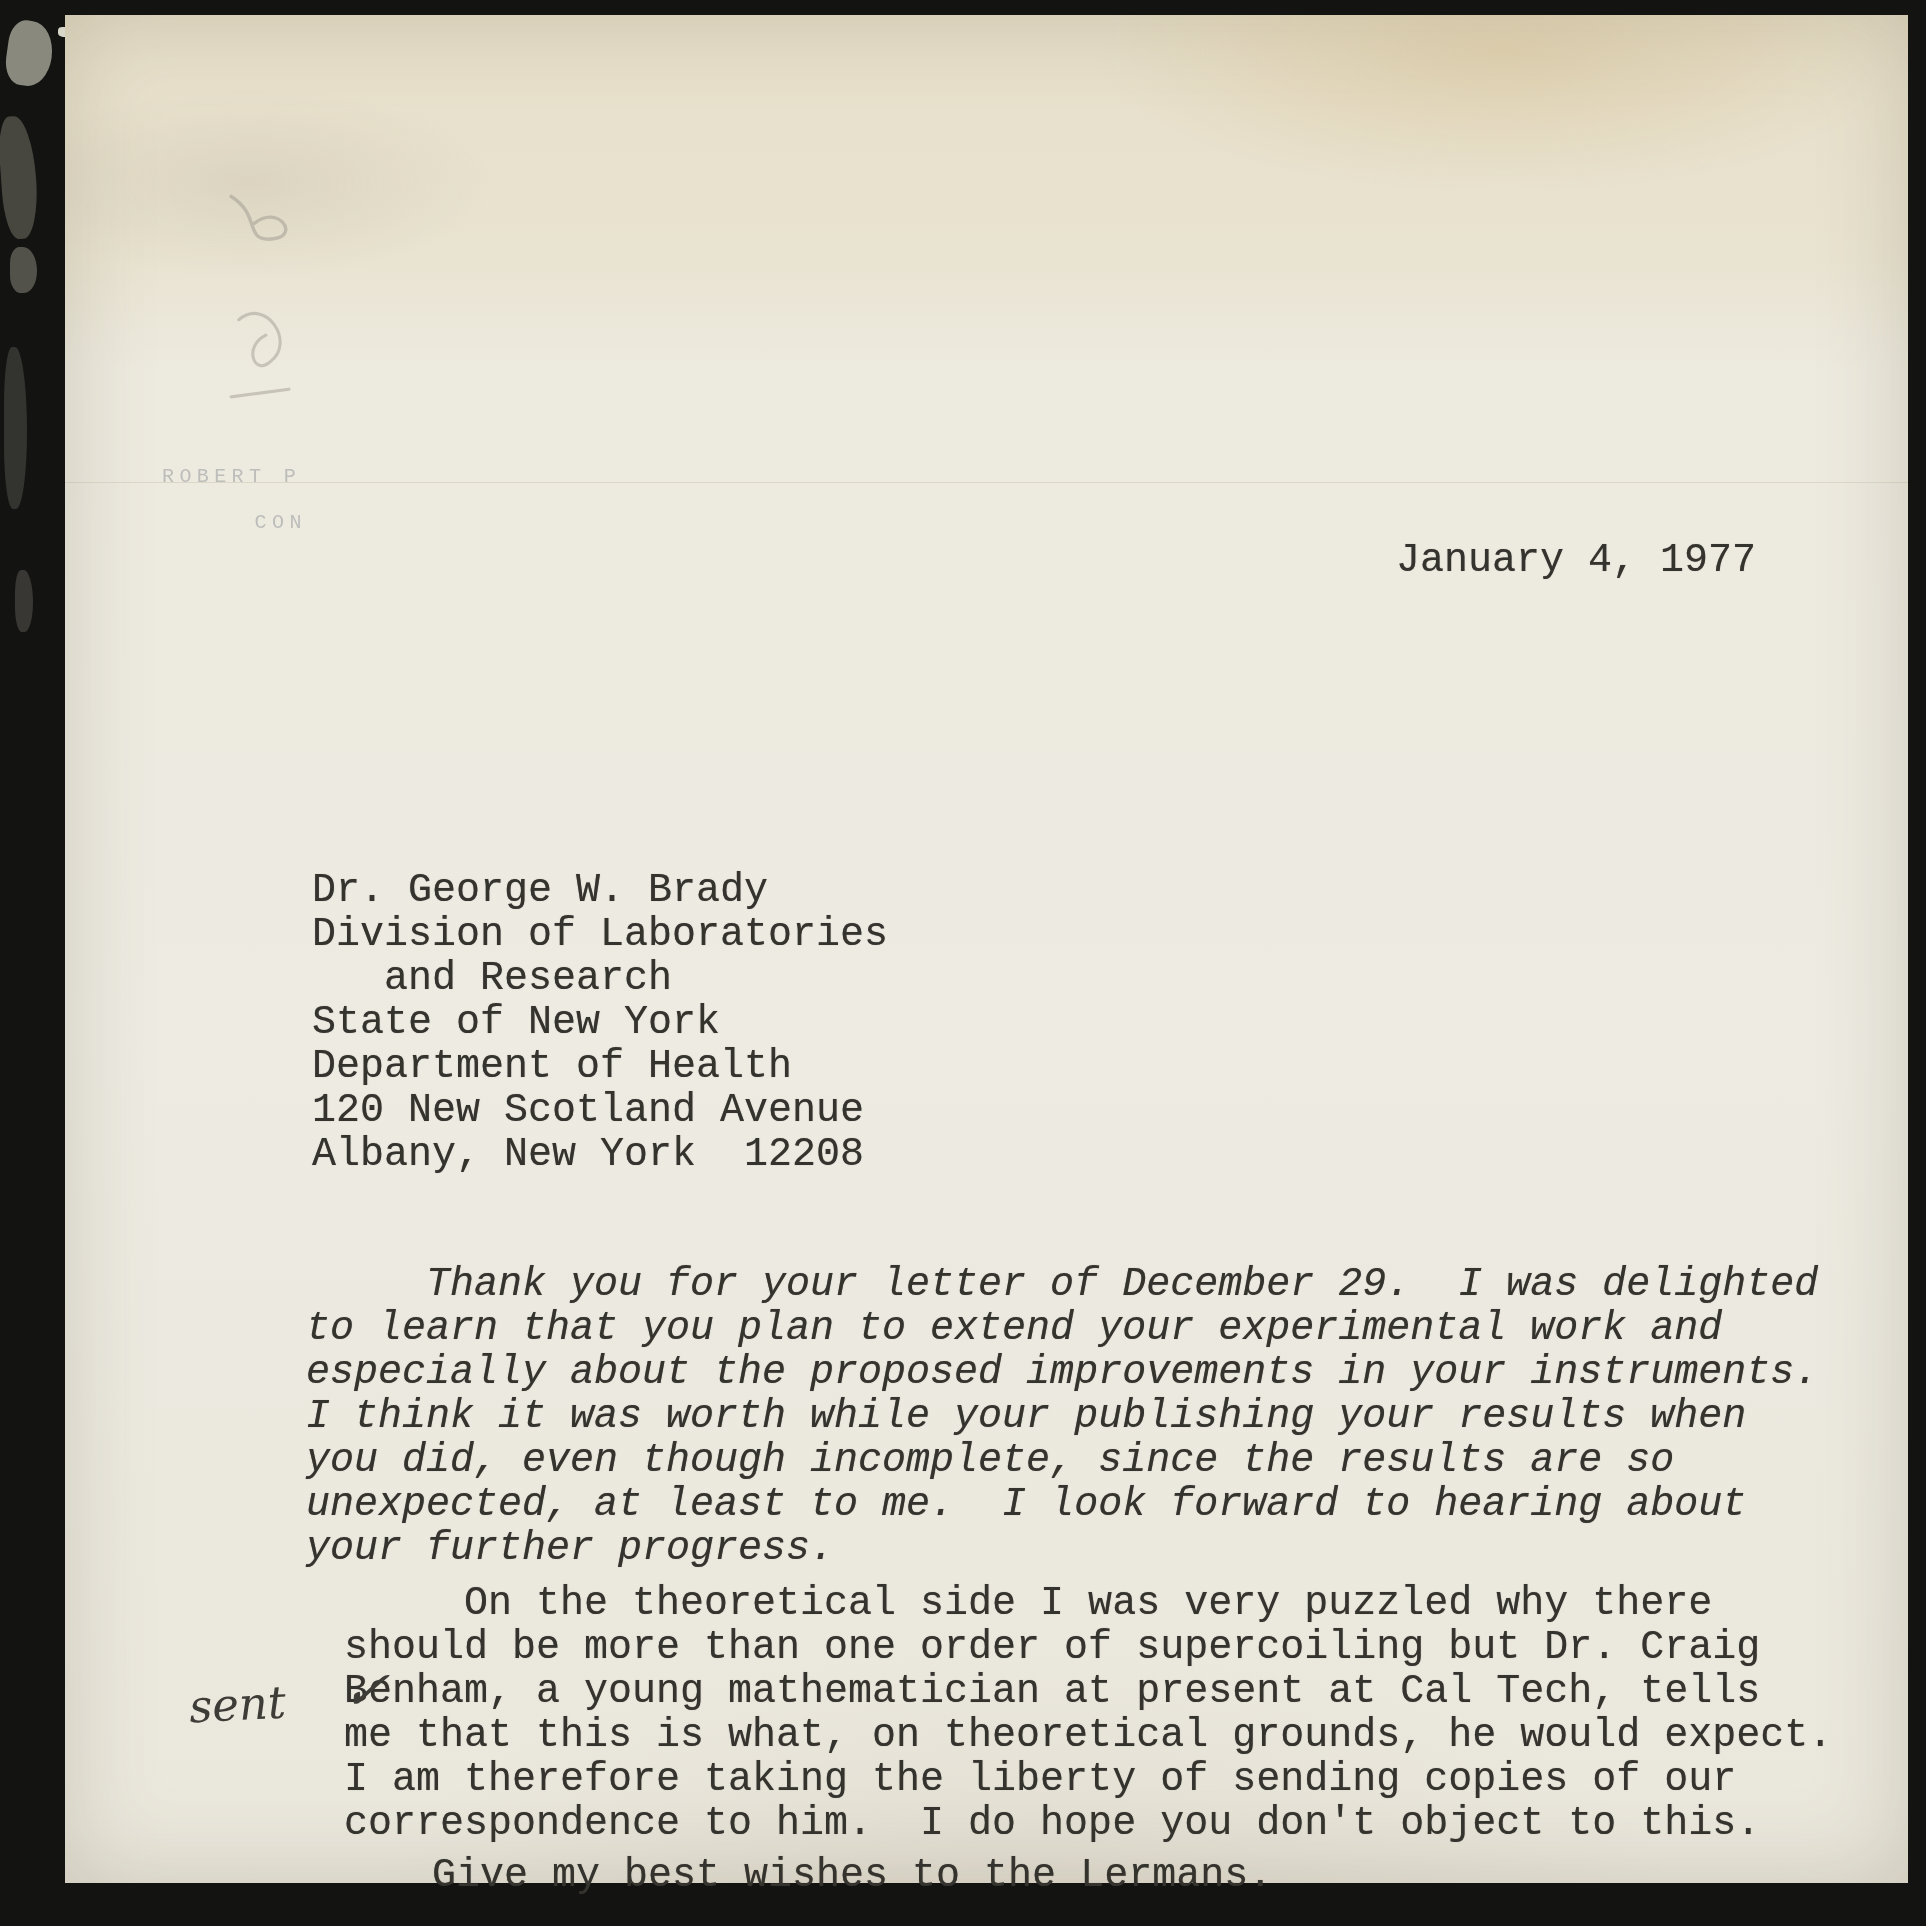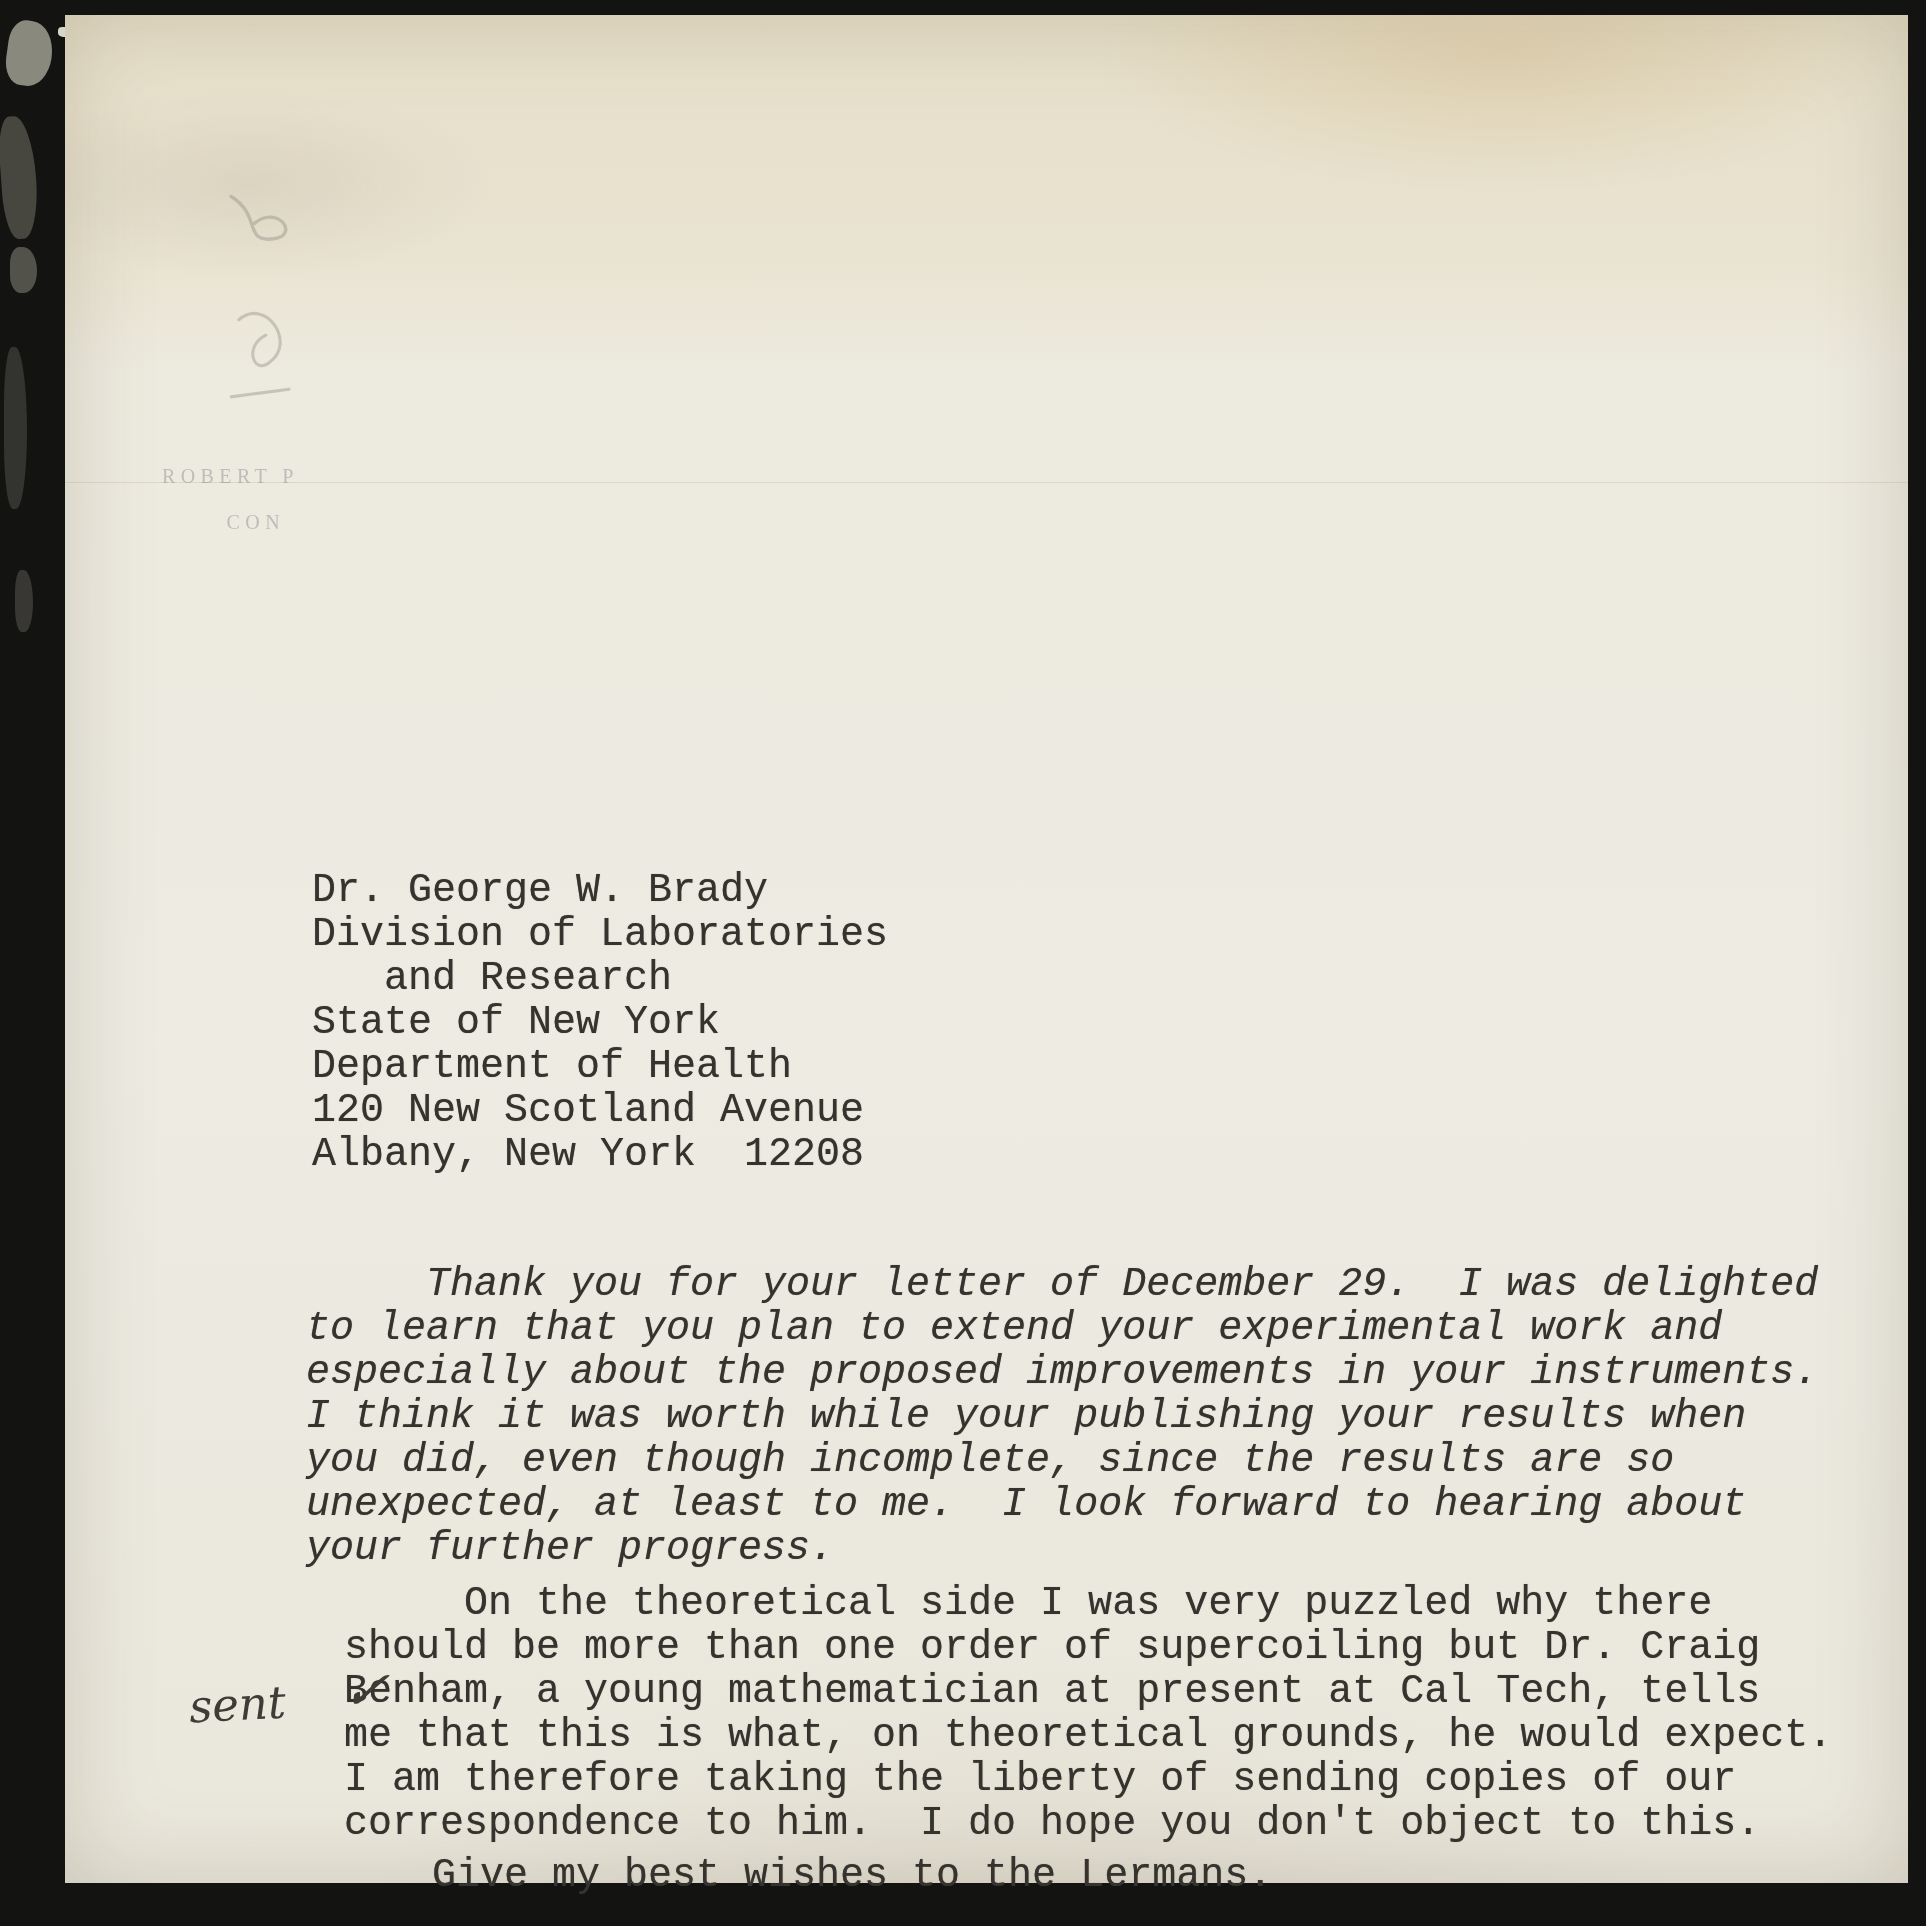--- a/index.html
+++ b/index.html
@@ -81,21 +81,21 @@
     top: 1644px;
     font-size: 54px;
     transform: skewX(-8deg);
   }
 
   
   .stamp {
     position: absolute;
     left: 97px;
     top: 450px;
-    font-family: Liberation Serif, serif;
+    font-family: Liberation Mono, monospace;
     font-size: 20px;
     line-height: 23px;
     letter-spacing: 5.4px;
     color: rgba(110, 115, 125, 0.38);
     filter: blur(0.4px);
     white-space: pre;
   }
 
   .scribble {
     position: absolute;
@@ -122,20 +122,21 @@
 
   <svg class="scribble" width="162" height="239" viewBox="0 0 420 620">
     <path d="M 60 40 C 140 90, 90 160, 170 150 C 240 140, 180 60, 120 110" fill="none" stroke="#97938a" stroke-width="9" stroke-linecap="round"></path>
     <path d="M 80 360 C 150 300, 230 420, 160 470 C 120 505, 90 430, 150 400 M 60 560 L 210 540" fill="none" stroke="#9a968c" stroke-width="8" stroke-linecap="round"></path>
   </svg>
 
   <div class="stamp"><span>ROBERT P</span><br>
     <span style="margin-left:23px;">CON</span>
   </div>
 
+  <div class="type" style="left:1331px; top:524px;">January 4, 1977</div>
 
   <div class="type" style="left:247px; top:854px;">Dr. George W. Brady
 Division of Laboratories
    and Research
 State of New York
 Department of Health
 120 New Scotland Avenue
 Albany, New York  12208</div>
 
 

